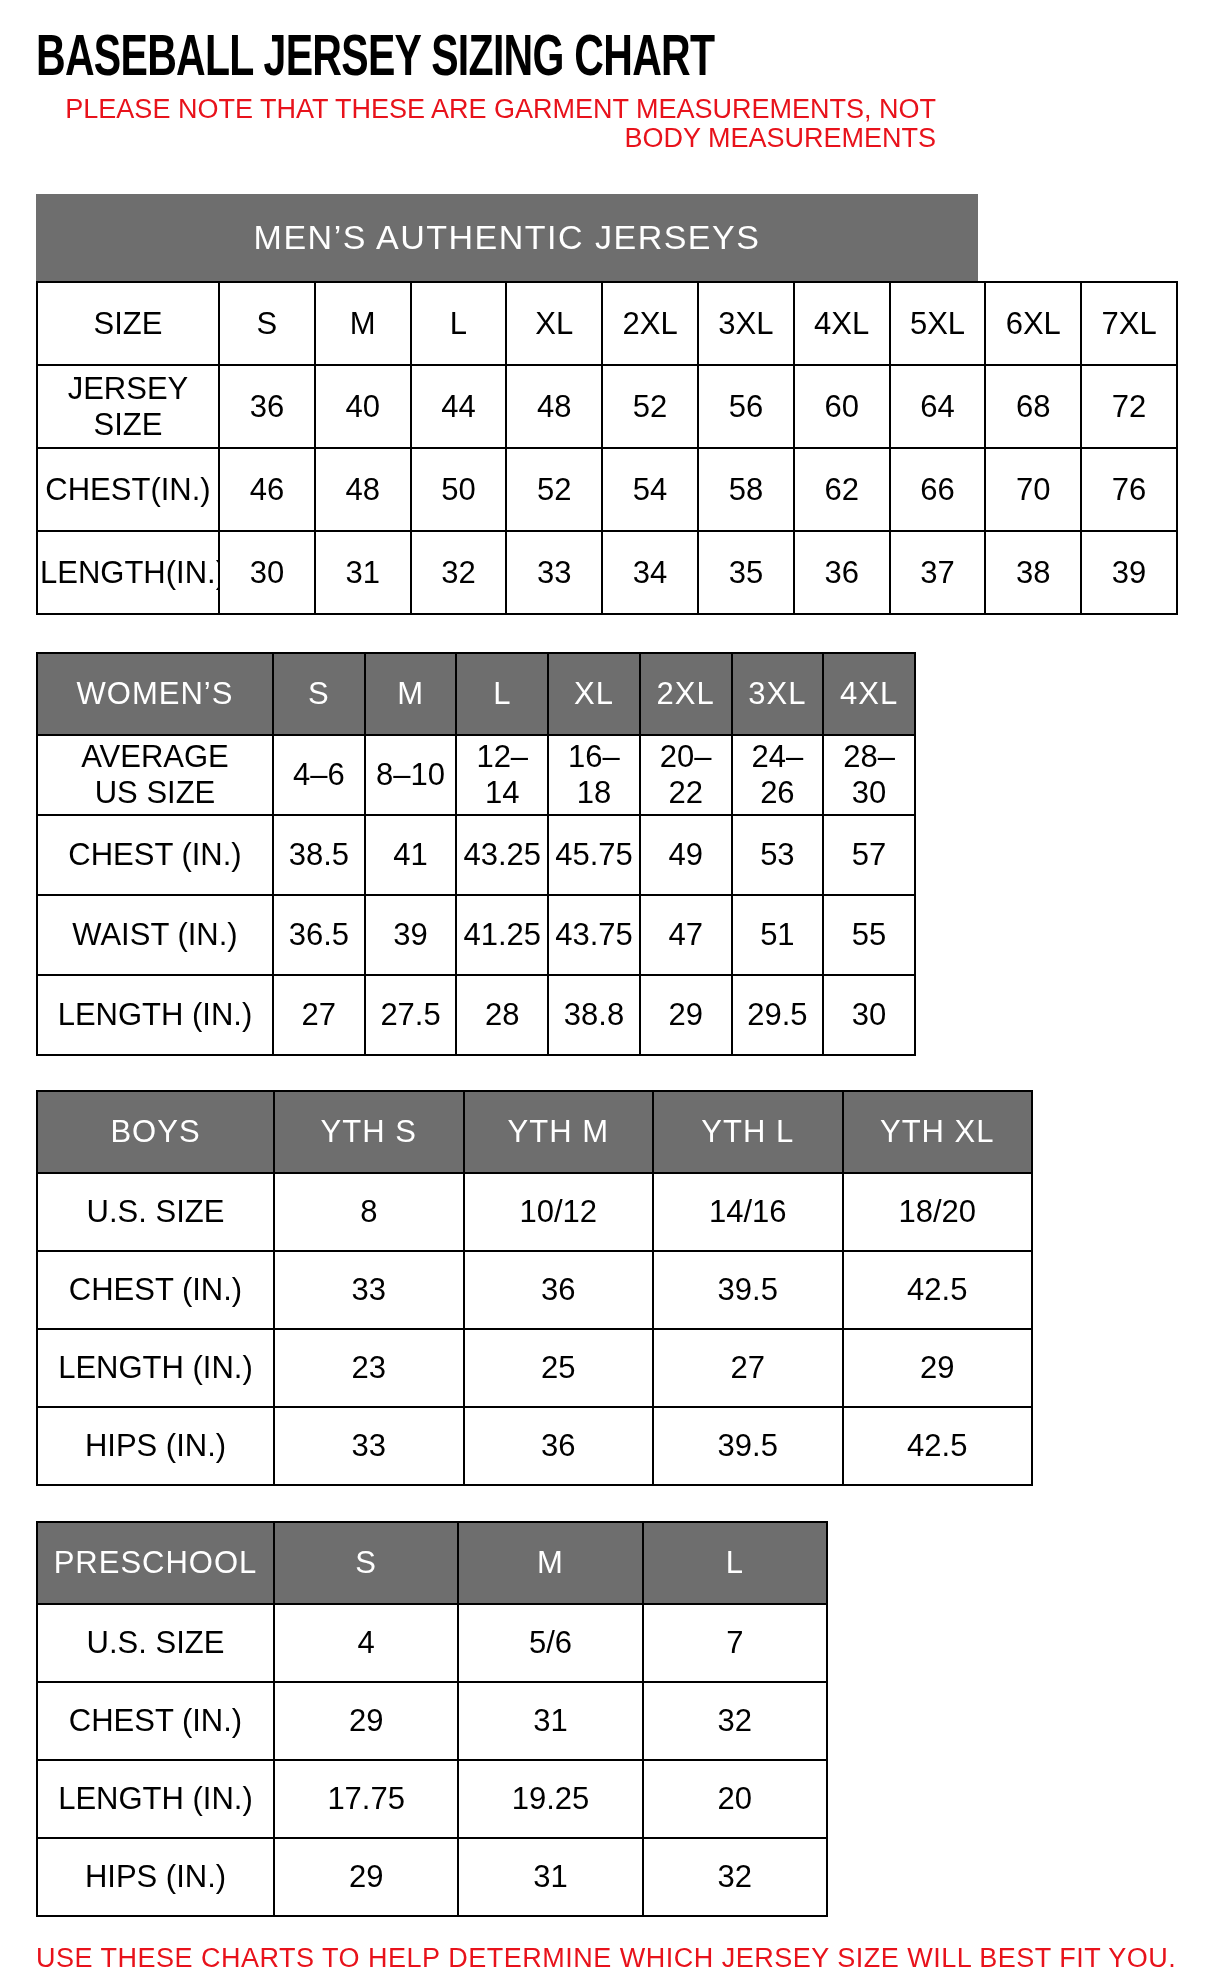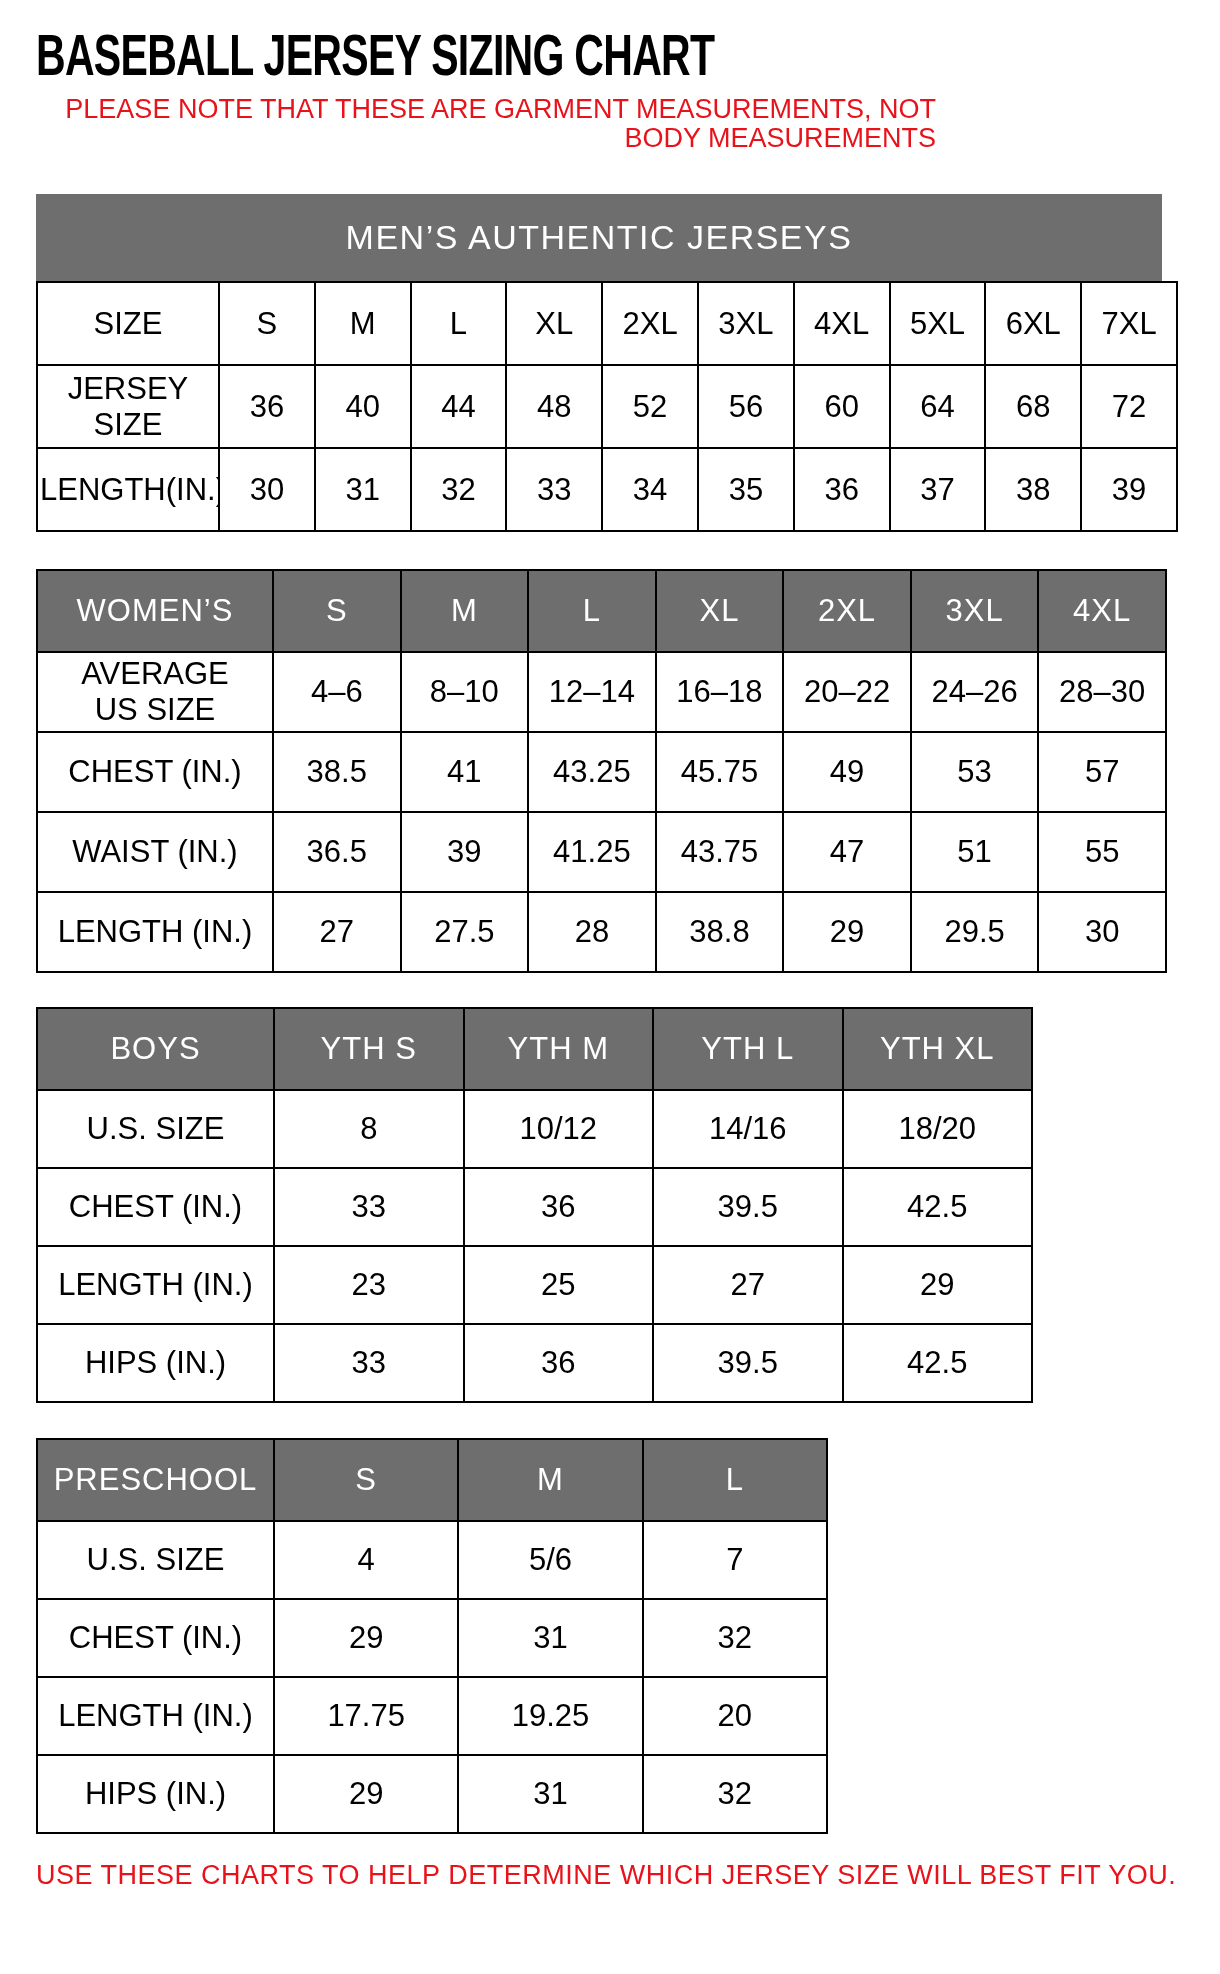--- a/index.html
+++ b/index.html
@@ -46,21 +46,21 @@
 
   .banner {
     background: var(--gray);
     color: #fff;
     display: flex;
     align-items: center;
     justify-content: center;
     font-size: 34px;
     letter-spacing: 1.5px;
   }
-  .s-mens .banner { width: 1126px; height: 87px; }
+  .s-mens .banner { width: 942px; height: 87px; }
 
   table.grid {
     border-collapse: collapse;
     table-layout: fixed;
     border: 2px solid #0369a1;
   }
   table.grid td {
     border: 2px solid #000;
     text-align: center;
     vertical-align: middle;
@@ -73,21 +73,21 @@
   td.hdr {
     background: var(--gray);
     color: #fff;
     border-bottom-width: 4px;
     font-size: 31px;
     letter-spacing: 1px;
   }
   td.label { font-size: 30px; }
 
   .mens      { width: 1142px; }  .mens      col.c0 { width: 182px; }
-  .womens    { width: 1131px; }  .womens    col.c0 { width: 236px; }
+  .womens    { width: 880px; }  .womens    col.c0 { width: 236px; }
   .boys      { width: 997px;  }  .boys      col.c0 { width: 237px; }
   .preschool { width: 792px;  }  .preschool col.c0 { width: 237px; }
 
   .mens td      { height: 83px; }
   .womens td    { height: 80px; }
   .boys td      { height: 78px; }
   .preschool td { height: 78px; }
   .womens td.hdr, .boys td.hdr, .preschool td.hdr { height: 82px; }
 </style>
 </head>
@@ -134,20 +134,33 @@
             <td>44</td>
             <td>48</td>
             <td>52</td>
             <td>56</td>
             <td>60</td>
             <td>64</td>
             <td>68</td>
             <td>72</td>
           </tr>
           <tr>
+            <td class="label">CHEST(IN.)</td>
+            <td>46</td>
+            <td>48</td>
+            <td>50</td>
+            <td>52</td>
+            <td>54</td>
+            <td>58</td>
+            <td>62</td>
+            <td>66</td>
+            <td>70</td>
+            <td>76</td>
+          </tr>
+          <tr>
             <td class="label">LENGTH(IN.)</td>
             <td>30</td>
             <td>31</td>
             <td>32</td>
             <td>33</td>
             <td>34</td>
             <td>35</td>
             <td>36</td>
             <td>37</td>
             <td>38</td>

